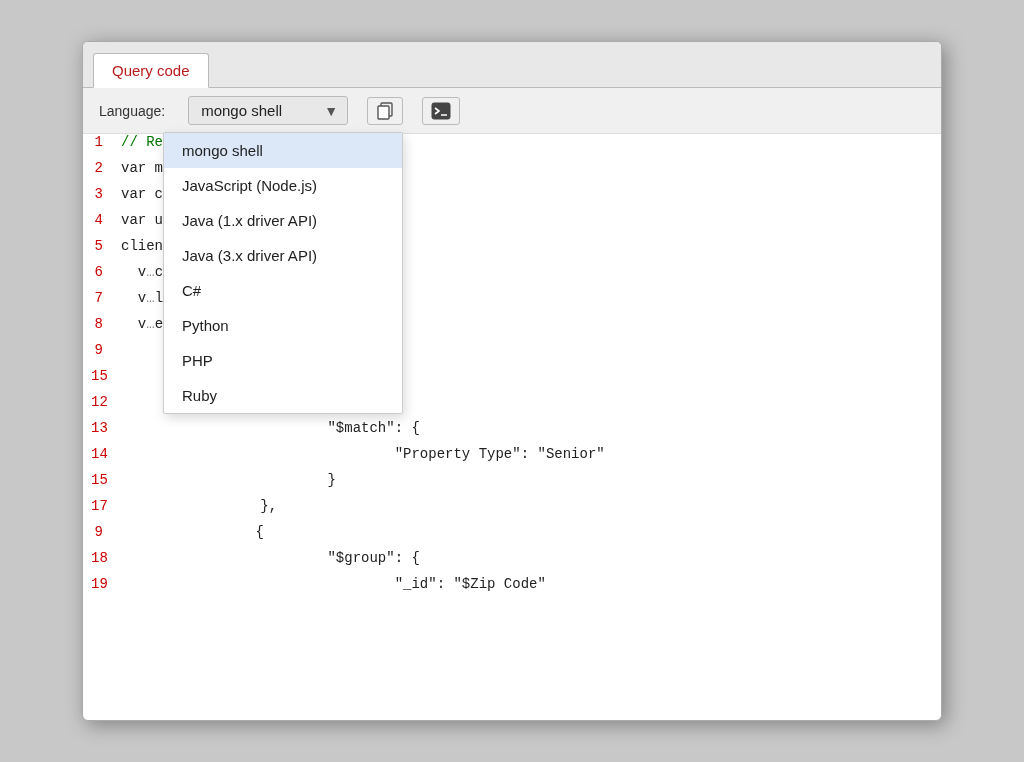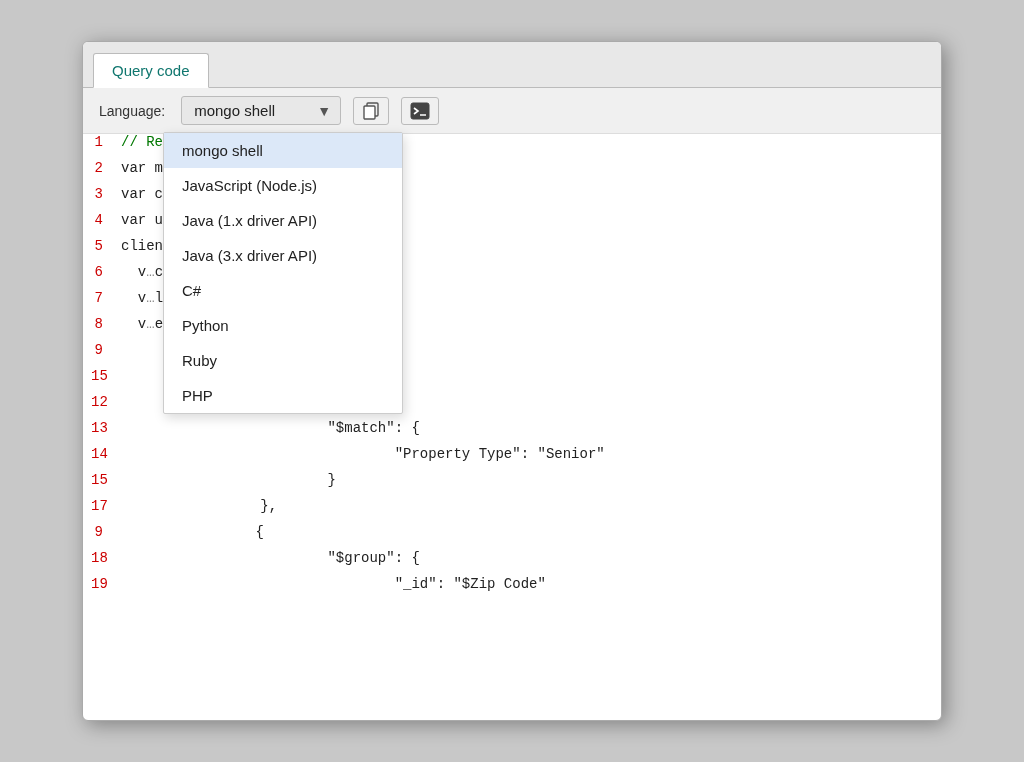--- a/index.html
+++ b/index.html
@@ -32,35 +32,35 @@
       align-items: flex-end;
       height: 46px;
     }
 
     .tab {
       background: #fff;
       border: 1px solid #bbb;
       border-bottom: 1px solid #fff;
       padding: 8px 18px;
       font-size: 15px;
-      color: #0f766e;
+      color: #b91c1c;
       cursor: pointer;
       border-radius: 3px 3px 0 0;
       position: relative;
       top: 1px;
     }
 
     
     .toolbar {
       background: #f0f0f0;
       border-bottom: 1px solid #ddd;
       padding: 8px 16px;
       display: flex;
       align-items: center;
-      gap: 12px;
+      gap: 19px;
       position: relative;
     }
 
     .lang-label {
       font-size: 14px;
       color: #333;
       margin-right: 4px;
     }
 
     .lang-select-wrapper {
@@ -191,22 +191,22 @@
     </button>
 
     <div class="dropdown-overlay" id="lang-dropdown">
 
     <div class="dropdown-item selected">mongo shell</div>
         <div class="dropdown-item">JavaScript (Node.js)</div>
         <div class="dropdown-item">Java (1.x driver API)</div>
         <div class="dropdown-item">Java (3.x driver API)</div>
         <div class="dropdown-item">C#</div>
         <div class="dropdown-item">Python</div>
+        <div class="dropdown-item">PHP</div>
         <div class="dropdown-item">Ruby</div>
-        <div class="dropdown-item">PHP</div>
       </div>
   </div>
 
   <div class="code-area" id="code-area">
   <div class="code-line">
         <span class="line-num">1</span>
         <span class="line-content"><span class="kw-green">// Re</span><span style="color:#888">…</span><span class="kw-green">js MongoDB Driver 3.0.0+</span></span>
       </div>
       <div class="code-line">
         <span class="line-num">2</span>

